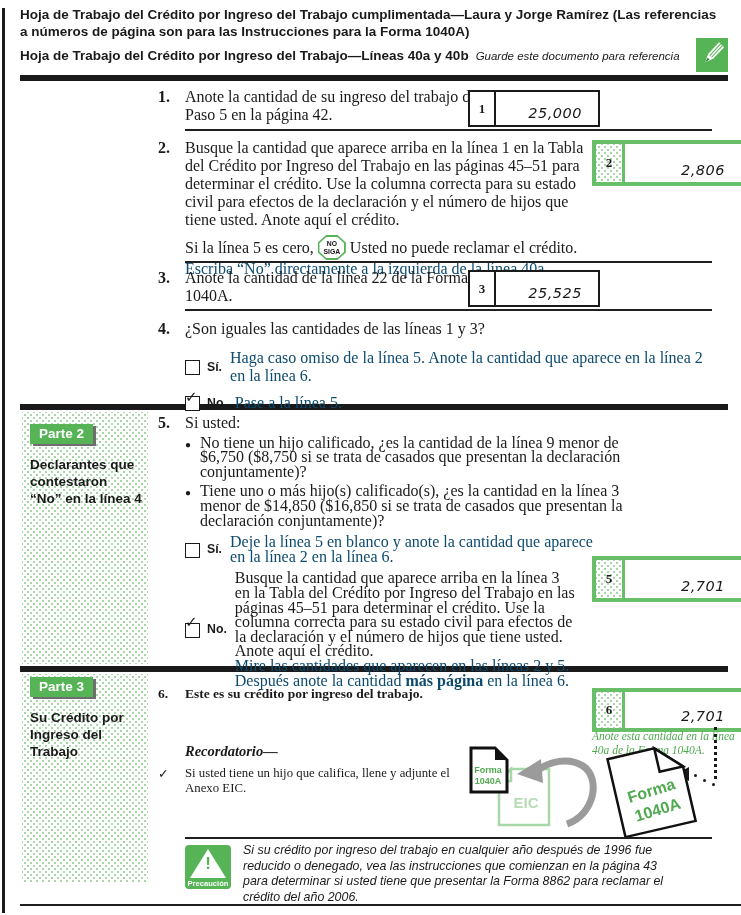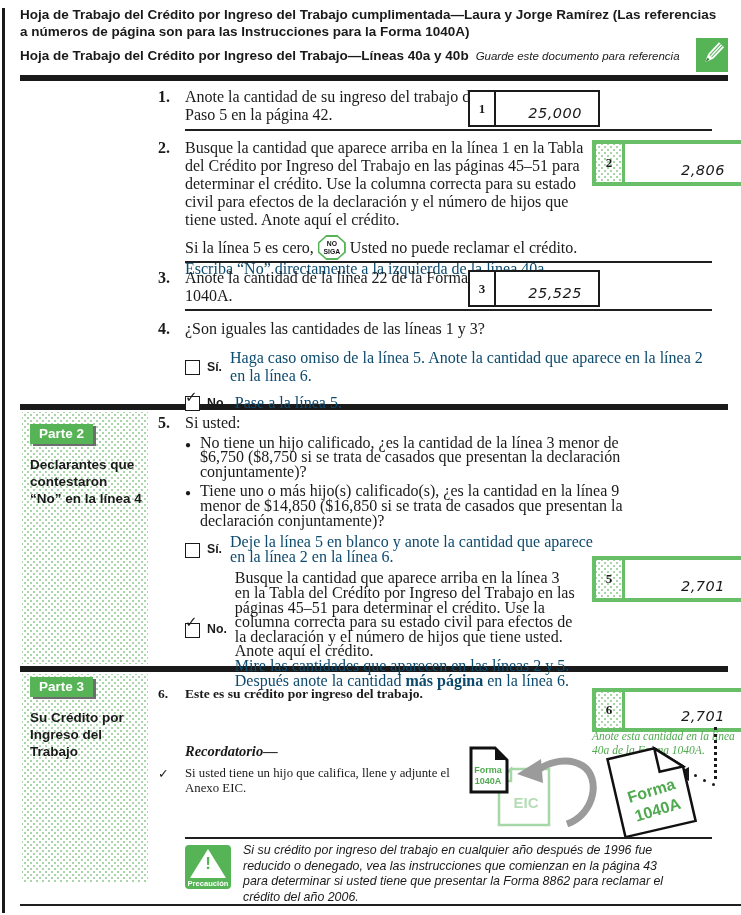--- a/index.html
+++ b/index.html
@@ -218,25 +218,25 @@
     <span class="badge">Parte 2</span>
     <div class="sb-heading">Declarantes que contestaron “No” en la línea 4</div>
   </div>
 
   <div class="item" style="left:158px; top:416px; width:500px; line-height:14.6px;">
     <span class="num">5.</span>
     <span class="itext" style="width:470px;">
       <span>Si usted:</span>
       <span class="bullet">
         <span class="bmark">●</span>
-        <span class="btext">No tiene un hijo calificado, ¿es la cantidad de la línea 3 menor de $6,750 ($8,750 si se trata de casados que presentan la declaración conjuntamente)?</span>
+        <span class="btext">No tiene un hijo calificado, ¿es la cantidad de la línea 9 menor de $6,750 ($8,750 si se trata de casados que presentan la declaración conjuntamente)?</span>
       </span>
       <span class="bullet">
         <span class="bmark">●</span>
-        <span class="btext">Tiene uno o más hijo(s) calificado(s), ¿es la cantidad en la línea 9 menor de $14,850 ($16,850 si se trata de casados que presentan la declaración conjuntamente)?</span>
+        <span class="btext">Tiene uno o más hijo(s) calificado(s), ¿es la cantidad en la línea 3 menor de $14,850 ($16,850 si se trata de casados que presentan la declaración conjuntamente)?</span>
       </span>
       <span class="choice" style="margin-top:7px;">
         <span class="cb"></span>
         <span class="clabel">Sí.</span>
         <span class="ctext green" style="width:380px;">Deje la línea 5 en blanco y anote la cantidad que aparece en la línea 2 en la línea 6.</span>
       </span>
       <span class="choice" style="margin-top:7px;">
         <span class="cb checked"></span>
         <span class="clabel">No.</span>
         <span class="ctext" style="width:342px;">

